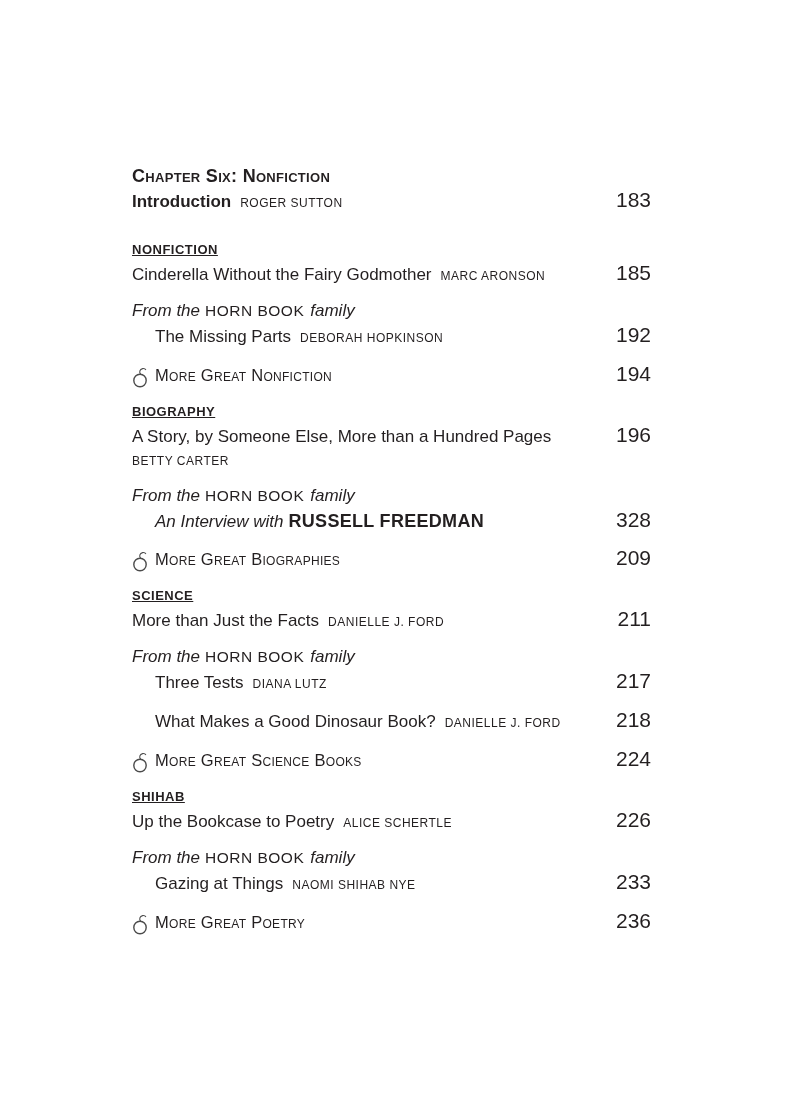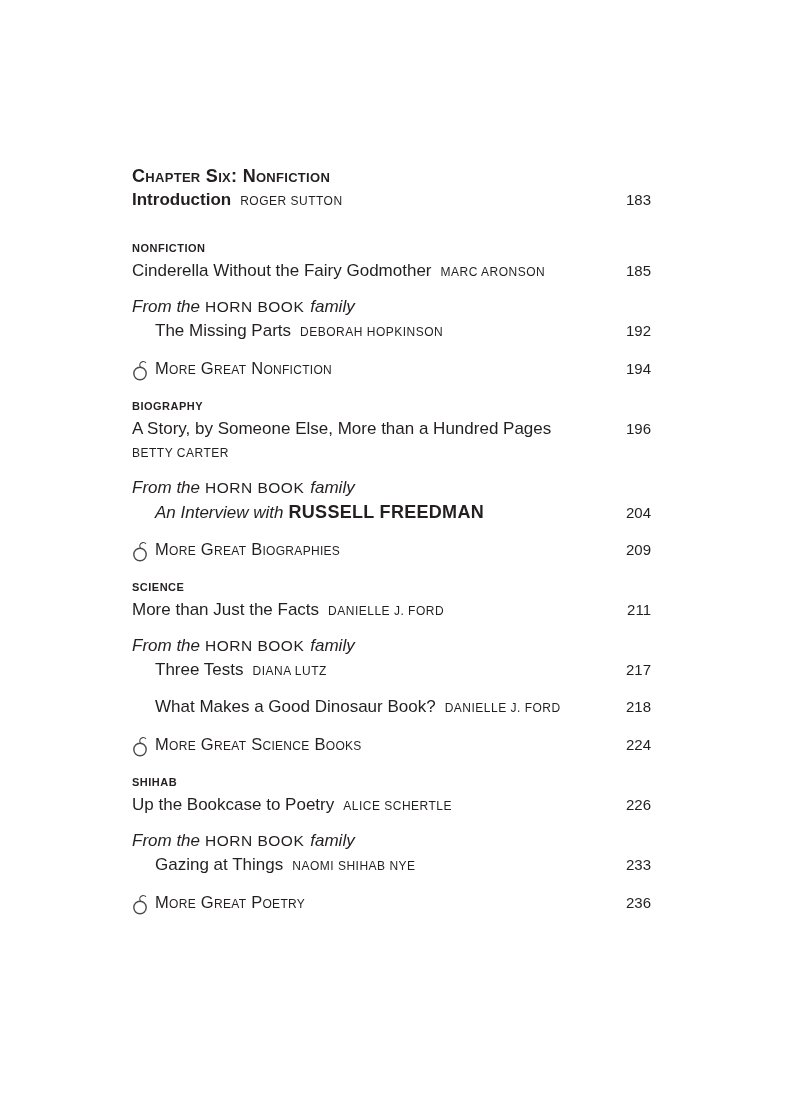--- a/index.html
+++ b/index.html
@@ -34,26 +34,27 @@
     line-height: 24px;
   }
   .title { font-size: 17px; }
   .title-bold { font-weight: bold; }
   .author {
     font-size: 12px;
     letter-spacing: 0.5px;
     margin-left: 9px;
     white-space: nowrap;
   }
-  .pageno { font-size: 15px; margin-left: 12px; white-space: nowrap; }
+  .pageno { font-size: 21px; margin-left: 12px; white-space: nowrap; }
   .section-label {
-    font-size: 11px;
+    font-size: 13px;
     font-weight: bold;
     letter-spacing: 0.5px;
     line-height: 22px;
+    text-decoration: underline;
   }
   .mt-sec-first { margin-top: 24px; }
   .mt-sec { margin-top: 14px; }
   .mt-family { margin-top: 11px; }
   .mt-more { margin-top: 12px; }
   .mt-row2 { margin-top: 12px; justify-content: space-between; }
   .family-heading {
     font-size: 17px;
     font-style: italic;
     line-height: 24px;
@@ -149,21 +150,21 @@
 
     <div class="family-heading mt-family">
       <span class="fam-prefix">From the</span><span class="fam-brand">HORN BOOK</span><span>family</span>
     </div>
 
     <div class="row indent">
       <span class="left-part">
         <span class="interview-prefix">An Interview with</span>
         <span class="interview-name">RUSSELL FREEDMAN</span>
       </span>
-      <span class="pageno">204</span>
+      <span class="pageno">328</span>
     </div>
 
     <div class="row mt-more">
       <span class="more-label">
         <svg class="glyph-icon" viewBox="0 0 17 23">
           <circle cx="8" cy="14.5" r="6.2" fill="none" stroke="#4b4b4b" stroke-width="1.4"></circle>
           <path d="M8.6 8.2 C7 6.2, 7.6 3.2, 10.6 2.6 C12.2 2.3, 13.4 3.1, 13.9 4.1" fill="none" stroke="#4b4b4b" stroke-width="1.1"></path>
         </svg>
         <span>More Great Biographies</span>
       </span>

